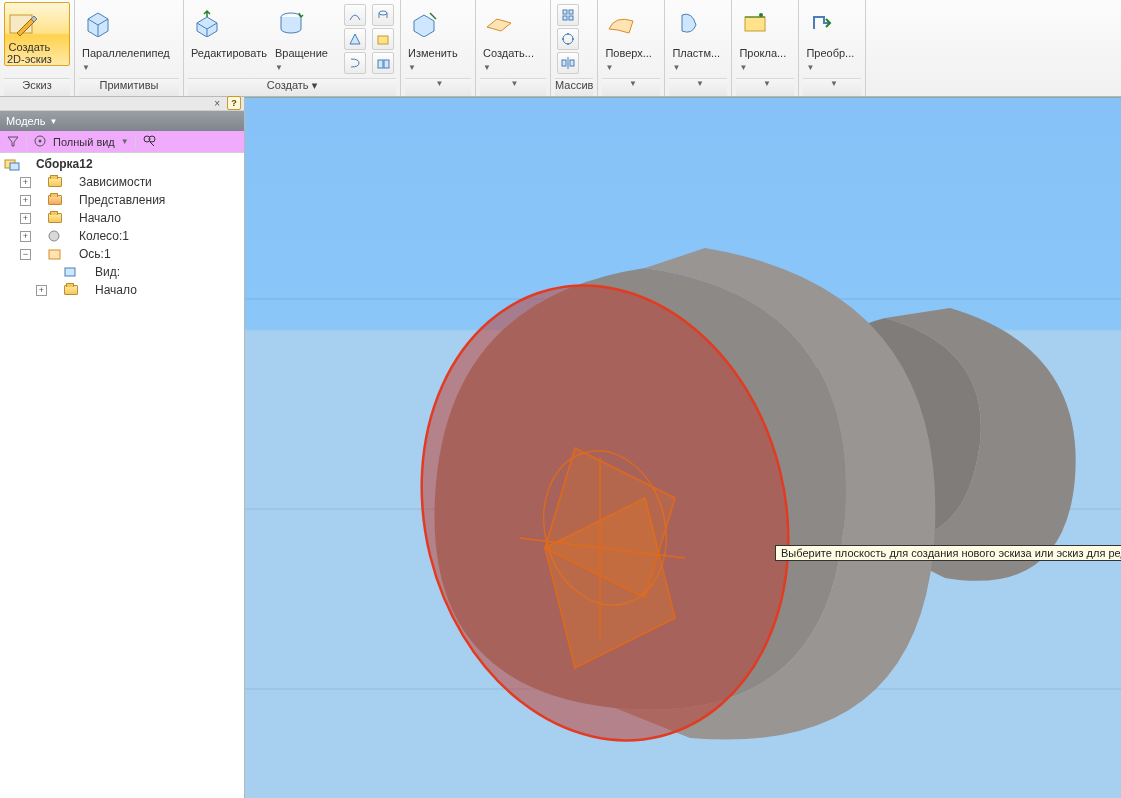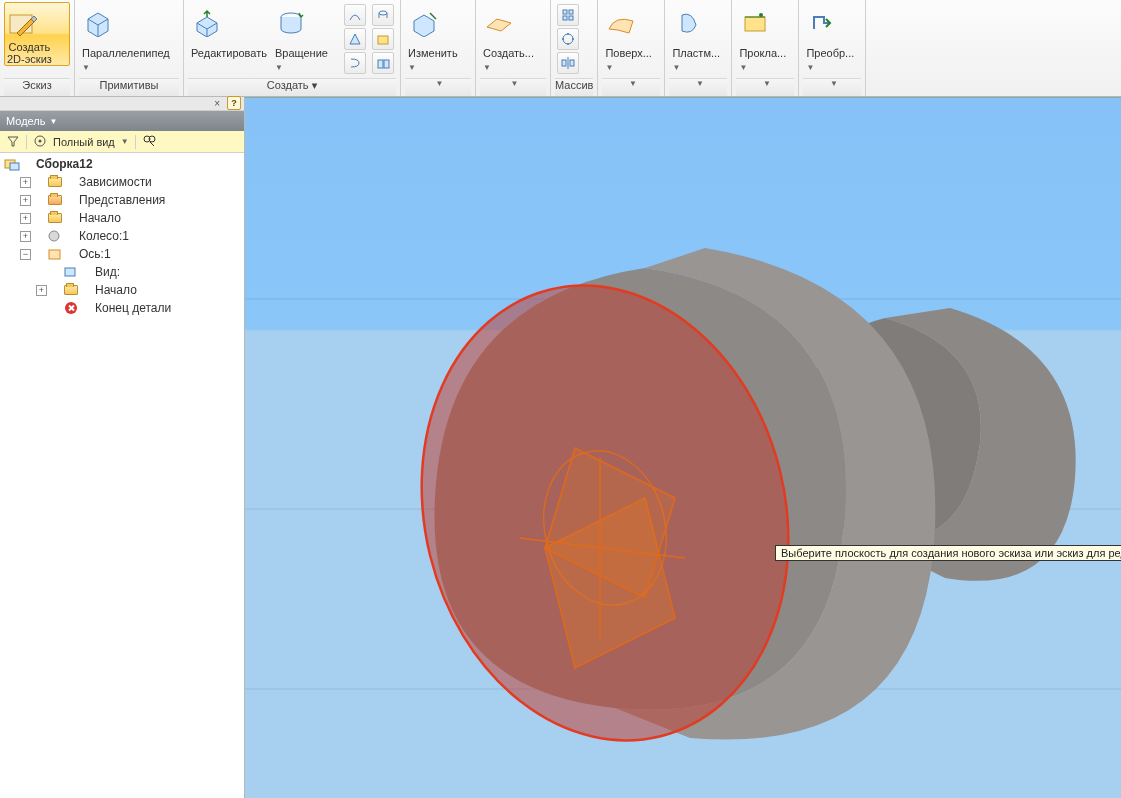--- a/index.html
+++ b/index.html
@@ -113,21 +113,21 @@
     display:flex;align-items:center;justify-content:center;font-size:9px;font-weight:bold;color:#5a4400;
   }
   .panel-close .x { font-size:10px;color:#555;margin-right:20px;}
   .panel-title {
     height:20px;
     background:linear-gradient(#9a9fa6,#7f858d);
     color:#fff;display:flex;align-items:center;padding:0 6px;font-size:11px;
   }
   .panel-title .drop{font-size:8px;margin-left:4px;}
   .panel-toolbar{
-    height:22px;border-bottom:1px solid #cfcfcf;background:#fef9c3;
+    height:22px;border-bottom:1px solid #cfcfcf;background:#f0abfc;
     display:flex;align-items:center;gap:6px;padding:0 6px;font-size:11px;
   }
   .panel-toolbar .sep{width:1px;height:14px;background:#cfcfcf;}
   .tree{
     flex:1;overflow:auto;background:#fff;padding:2px 0;
   }
   .tree-item{
     display:flex;align-items:center;gap:16px;
     padding:1px 4px;white-space:nowrap;font-size:12px;line-height:16px;
   }
@@ -496,27 +496,20 @@
             </span>
             <span>Вид:</span>
           </div>
           <div class="tree-item" style="padding-left: 36px;">
             <span class="tw">+</span>
             <span class="ico">
               <span class="folder"></span>
             </span>
             <span>Начало</span>
           </div>
-          <div class="tree-item" style="padding-left: 36px;">
-            <span class="sp" style="width:11px"></span>
-            <span class="ico">
-              <span class="redx"></span>
-            </span>
-            <span>Конец детали</span>
-          </div>
         </div>
     </div>
   </div>
 
   <div class="viewport">
     <div class="floor-line" style="top:200px"></div>
     <div class="floor-line" style="top:410px"></div>
     <div class="floor-line" style="top:590px"></div>
 
     <svg class="model-svg" width="876" height="701" viewBox="0 0 876 701">

